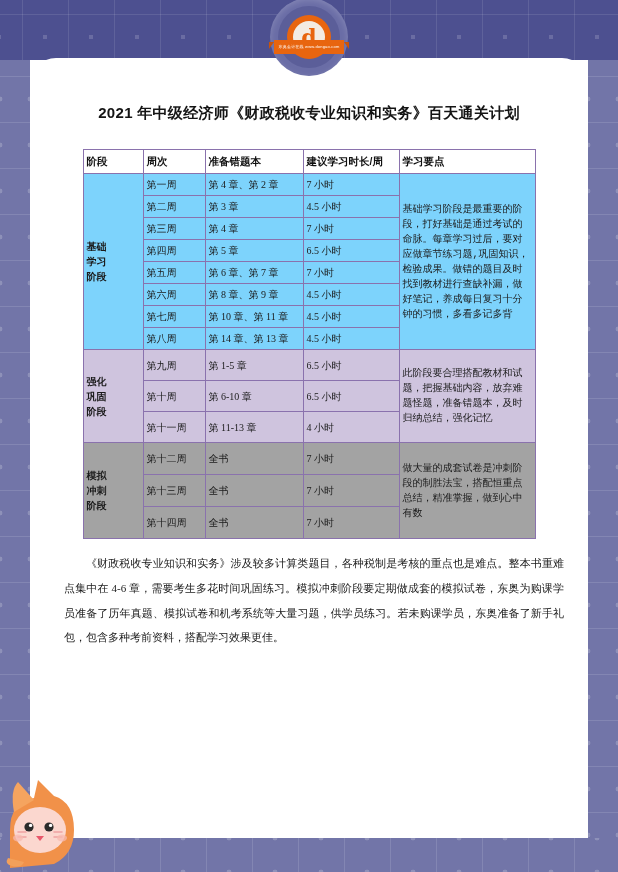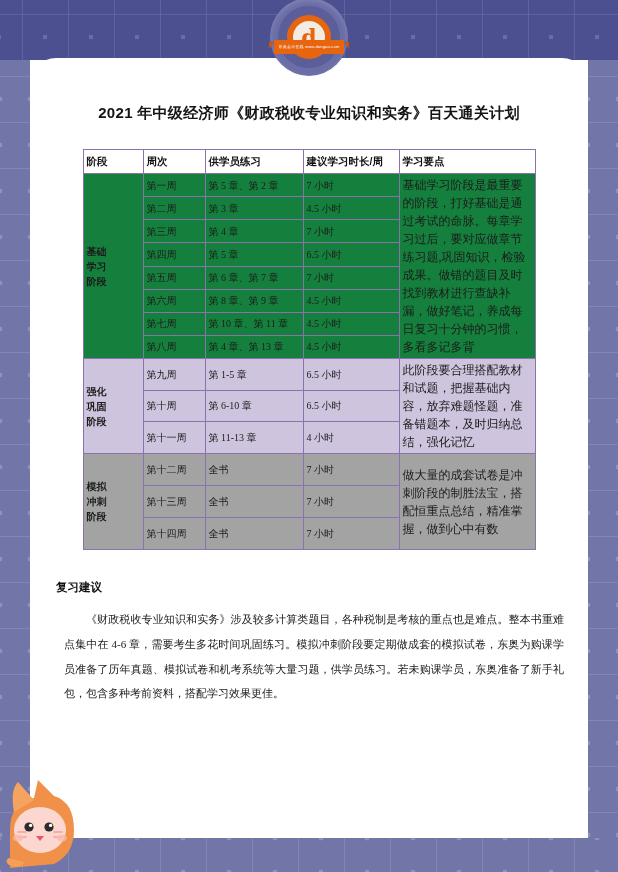--- a/index.html
+++ b/index.html
@@ -246,25 +246,26 @@
     font-weight: bold;
     font-size: 10px;
     line-height: 2.1;
   }
   td.key-cell {
     text-align: justify;
     text-align-last: left;
     vertical-align: top;
     padding: 6px 7px;
     line-height: 2.05;
-    font-size: 12px;
-  }
-
-  
-  tr.band1 td { background: #15803d; }
+    font-size: 10px;
+    font-family: Liberation Mono, monospace;
+  }
+
+  
+  tr.band1 td { background: #7dd3fc; }
   tr.band2 td { background: #cfc4de; }
   tr.band3 td { background: #a3a3a3; }
 
   tr.band1 td.body-row { height: 22px; }
   tr.band2 td.body-row { height: 31px; }
   tr.band3 td.body-row { height: 32px; }
 
   
   .advice {
     margin: 30px 0 0 8px;
@@ -333,30 +334,30 @@
       <col class="col-stage">
         <col class="col-week">
         <col class="col-prog">
       <col class="col-hours">
         <col class="col-key">
     </colgroup>
     <thead>
       <tr>
         <th>阶段</th>
         <th>周次</th>
-        <th>供学员练习</th>
+        <th>准备错题本</th>
         <th>建议学习时长/周</th>
         <th>学习要点</th>
       </tr>
     </thead>
     <tbody>
         <tr class="band1">
           <td class="stage-cell body-row" rowspan="8">基础<br>学习<br>阶段</td>
           <td class="body-row">第一周</td>
-          <td class="body-row">第 5 章、第 2 章</td>
+          <td class="body-row">第 4 章、第 2 章</td>
           <td class="body-row">7 小时</td>
           <td class="key-cell body-row" rowspan="8">基础学习阶段是最重要的阶段，打好基础是通过考试的命脉。每章学习过后，要对应做章节练习题,巩固知识，检验成果。做错的题目及时找到教材进行查缺补漏，做好笔记，养成每日复习十分钟的习惯，多看多记多背</td>
         </tr>
         <tr class="band1">
           <td class="body-row">第二周</td>
           <td class="body-row">第 3 章</td>
           <td class="body-row">4.5 小时</td>
         </tr>
         <tr class="band1">
           <td class="body-row">第三周</td>
@@ -378,21 +379,21 @@
           <td class="body-row">第 8 章、第 9 章</td>
           <td class="body-row">4.5 小时</td>
         </tr>
         <tr class="band1">
           <td class="body-row">第七周</td>
           <td class="body-row">第 10 章、第 11 章</td>
           <td class="body-row">4.5 小时</td>
         </tr>
         <tr class="band1">
           <td class="body-row">第八周</td>
-          <td class="body-row">第 4 章、第 13 章</td>
+          <td class="body-row">第 14 章、第 13 章</td>
           <td class="body-row">4.5 小时</td>
         </tr>
         <tr class="band2">
           <td class="stage-cell body-row" rowspan="3">强化<br>巩固<br>阶段</td>
           <td class="body-row">第九周</td>
           <td class="body-row">第 1-5 章</td>
           <td class="body-row">6.5 小时</td>
           <td class="key-cell body-row" rowspan="3">此阶段要合理搭配教材和试题，把握基础内容，放弃难题怪题，准备错题本，及时归纳总结，强化记忆</td>
         </tr>
         <tr class="band2">
@@ -418,21 +419,20 @@
           <td class="body-row">7 小时</td>
         </tr>
         <tr class="band3">
           <td class="body-row">第十四周</td>
           <td class="body-row">全书</td>
           <td class="body-row">7 小时</td>
         </tr>
       </tbody>
   </table>
 
-  <div class="advice">复习建议</div>
   <div class="para">《财政税收专业知识和实务》涉及较多计算类题目，各种税制是考核的重点也是难点。整本书重难点集中在 4-6 章，需要考生多花时间巩固练习。模拟冲刺阶段要定期做成套的模拟试卷，东奥为购课学员准备了历年真题、模拟试卷和机考系统等大量习题，供学员练习。若未购课学员，东奥准备了新手礼包，包含多种考前资料，搭配学习效果更佳。</div>
 
 </div>
 
 <svg class="mascot" viewBox="0 0 78 96">
   <path d="M6 96 L6 58 Q6 30 30 26 L34 8 L50 24 Q70 30 70 58 Q70 82 50 92 Z" fill="#f19149"></path>
   <path d="M10 40 Q6 18 14 10 L30 28 Z" fill="#f5a45f"></path>
   <ellipse cx="36" cy="58" rx="26" ry="23" fill="#fbd7cf"></ellipse>
   <circle cx="25" cy="55" r="4.6" fill="#2b2b2b"></circle>
   <circle cx="26.6" cy="53.4" r="1.7" fill="#ffffff"></circle>

